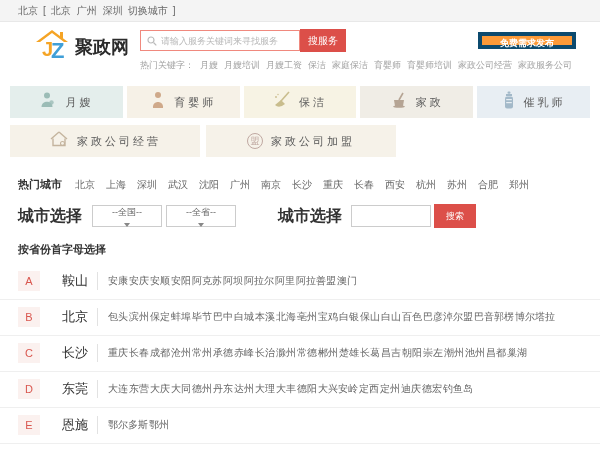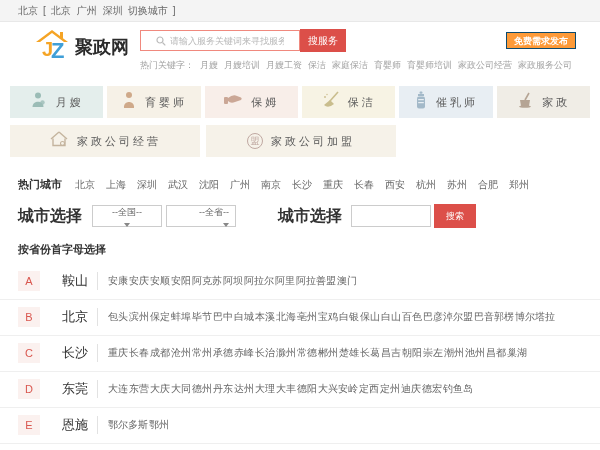--- a/index.html
+++ b/index.html
@@ -22,34 +22,34 @@
   .topbar .t-link { color: #666; }
 
   
   .header { position: relative; height: 58px; background: #fff; }
   .logo { position: absolute; left: 34px; top: 7px; display: flex; align-items: center; gap: 5px; cursor: pointer; }
   .logo-text { font-size: 18px; font-weight: bold; color: #2b2b2b; font-family: "Liberation Serif", "DejaVu Serif", serif; }
   .search-area { position: absolute; left: 140px; top: 8px; }
   .search-row { display: flex; align-items: flex-start; }
   .search-box {
     width: 160px; height: 21px; border: 1px solid #f0897e; background: #fff;
-    display: flex; align-items: center; gap: 4px; padding: 0 15px;
+    display: flex; align-items: center; gap: 4px; padding: 0 6px;
   }
   .search-box input { border: none; outline: none; width: 100%; font-size: 9px; color: #333; background: transparent; font-family: inherit; }
   .search-box input::placeholder { color: #b8b8b8; }
   .search-btn {
     width: 46px; height: 23px; margin-top: -1px;
     background: #dc4f49; border: none; color: #fff; font-size: 10px; cursor: pointer; font-family: inherit;
   }
   .hot-keywords { margin-top: 7px; font-size: 9px; color: #a2a2a2; display: flex; gap: 6px; white-space: nowrap; }
   .hot-keywords a { color: #a2a2a2; }
   .publish-btn {
     position: absolute; right: 24px; top: 10px;
-    height: 17px; padding: 0 7px;
-    background: #fd9a38; border: 1px solid #0c4a6e;
+    height: 17px; padding: 0 18px;
+    background: #fd9a38; border: 4px solid #0c4a6e;
     color: #fff; font-size: 9px; font-weight: bold; line-height: 14px; cursor: pointer; font-family: inherit;
   }
 
   
   .cats { margin: 6px 10px 0 10px; }
   .cat-row { display: flex; gap: 4px; }
   .cat-row2 { margin-top: 7px; display: flex; gap: 6px; }
   .cat-item {
     height: 32px; flex: 1;
     display: flex; align-items: center; justify-content: center; gap: 8px;
@@ -78,21 +78,21 @@
   
   .city-select { margin: 12px 0 0 18px; display: flex; align-items: center; height: 24px; }
   .cs-label { font-size: 16px; font-weight: bold; color: #333; }
   .select {
     width: 70px; height: 22px; border: 1px solid #ccc; background: #fff;
     font-size: 9px; color: #666;
     display: flex; align-items: center; justify-content: space-between;
     padding: 0 6px; cursor: pointer; flex-direction: column;
   }
   .select:first-of-type { margin-left: 10px; }
-  .select + .select { margin-left: 4px; align-items: flex-end; }
+  .select + .select { margin-left: 4px; }
   .caret { width: 0; height: 0; border: 3px solid transparent; border-top: 4px solid #888; margin-top: 4px; }
   .cs-label2 { margin-left: 42px; }
   .cs-input { width: 80px; height: 22px; border: 1px solid #ccc; margin-left: 9px; font-size: 10px; padding: 0 4px; outline: none; font-family: inherit; }
   .cs-btn { width: 42px; height: 24px; background: #dc4f49; border: none; color: #fff; font-size: 9px; margin-left: 3px; cursor: pointer; font-family: inherit; }
 
   
   .letter-title { margin: 14px 0 0 18px; font-size: 11px; font-weight: bold; color: #333; }
   .letter-rows { margin-top: 7px; }
   .letter-row { display: flex; align-items: center; padding: 7px 12px 8px 18px; border-bottom: 1px solid #efefef; }
   .letter-badge {
@@ -181,61 +181,52 @@
     </div>
     <div class="cat-item bg-cream">
       <span>
         <svg width="16" height="18" viewBox="0 0 16 18">
             <circle cx="8" cy="4" r="3" fill="#cfa98a"></circle>
             <path d="M3,17 c-1,-8 11,-8 10,0 z" fill="#cfa98a"></path>
           </svg>
       </span>
       <span class="cat-label">育婴师</span>
     </div>
-    <div class="cat-item bg-pink">
-      <span>
-        <svg width="20" height="14" viewBox="0 0 20 14">
-            <rect x="1" y="4" width="4" height="7" rx="1" fill="#cba796"></rect>
-            <path d="M5,5 q5,-4 9,-2 l4,1.5 q1.5,1 0,2.5 l-6,2 q-4,2 -7,-1 z" fill="#cba796"></path>
-          </svg>
-      </span>
-      <span class="cat-label">保姆</span>
-    </div>
     <div class="cat-item bg-sand">
       <span>
         <svg width="18" height="18" viewBox="0 0 18 18">
             <line x1="16" y1="1" x2="8" y2="10" stroke="#c9bd8d" stroke-width="1.6"></line>
             <path d="M8,9 l4,4 q-6,5 -10,1 z" fill="#c9bd8d"></path>
             <circle cx="3" cy="6" r="0.9" fill="#c9bd8d"></circle>
             <circle cx="5" cy="3.5" r="0.7" fill="#c9bd8d"></circle>
           </svg>
       </span>
       <span class="cat-label">保洁</span>
+    </div>
+    <div class="cat-item bg-grey">
+      <span>
+        <svg width="18" height="16" viewBox="0 0 18 16">
+            <line x1="13" y1="1" x2="9" y2="8" stroke="#b5a494" stroke-width="1.6"></line>
+            <path d="M4,8 h10 l-1,6 q-4,2 -8,0 z" fill="#b5a494"></path>
+            <ellipse cx="9" cy="14.6" rx="6" ry="1.2" fill="#b5a494"></ellipse>
+          </svg>
+      </span>
+      <span class="cat-label">家政</span>
     </div>
     <div class="cat-item bg-blue">
       <span>
         <svg width="14" height="18" viewBox="0 0 14 18">
             <rect x="5.5" y="0.5" width="3" height="2.2" rx="1" fill="#a3b9c9"></rect>
             <rect x="4" y="3" width="6" height="2" fill="#a3b9c9"></rect>
             <rect x="3" y="5.5" width="8" height="12" rx="2" fill="#a3b9c9"></rect>
             <rect x="4.2" y="8" width="5.6" height="1.2" fill="#e8eef3"></rect>
             <rect x="4.2" y="11" width="5.6" height="1.2" fill="#e8eef3"></rect>
           </svg>
       </span>
       <span class="cat-label">催乳师</span>
-    </div>
-    <div class="cat-item bg-grey">
-      <span>
-        <svg width="18" height="16" viewBox="0 0 18 16">
-            <line x1="13" y1="1" x2="9" y2="8" stroke="#b5a494" stroke-width="1.6"></line>
-            <path d="M4,8 h10 l-1,6 q-4,2 -8,0 z" fill="#b5a494"></path>
-            <ellipse cx="9" cy="14.6" rx="6" ry="1.2" fill="#b5a494"></ellipse>
-          </svg>
-      </span>
-      <span class="cat-label">家政</span>
     </div>
   </div>
   <div class="cat-row2">
     <div class="cat-item cat-item2 bg-cream2">
       <span>
         <svg width="20" height="18" viewBox="0 0 20 18">
             <path d="M10,2 L18,9 M10,2 L2,9" stroke="#c4b49e" stroke-width="1.4" fill="none"></path>
             <path d="M4,8.5 v7 h12 v-7" stroke="#c4b49e" stroke-width="1.4" fill="none"></path>
             <circle cx="13.5" cy="13.5" r="2" fill="none" stroke="#c4b49e" stroke-width="1.1"></circle>
           </svg>

